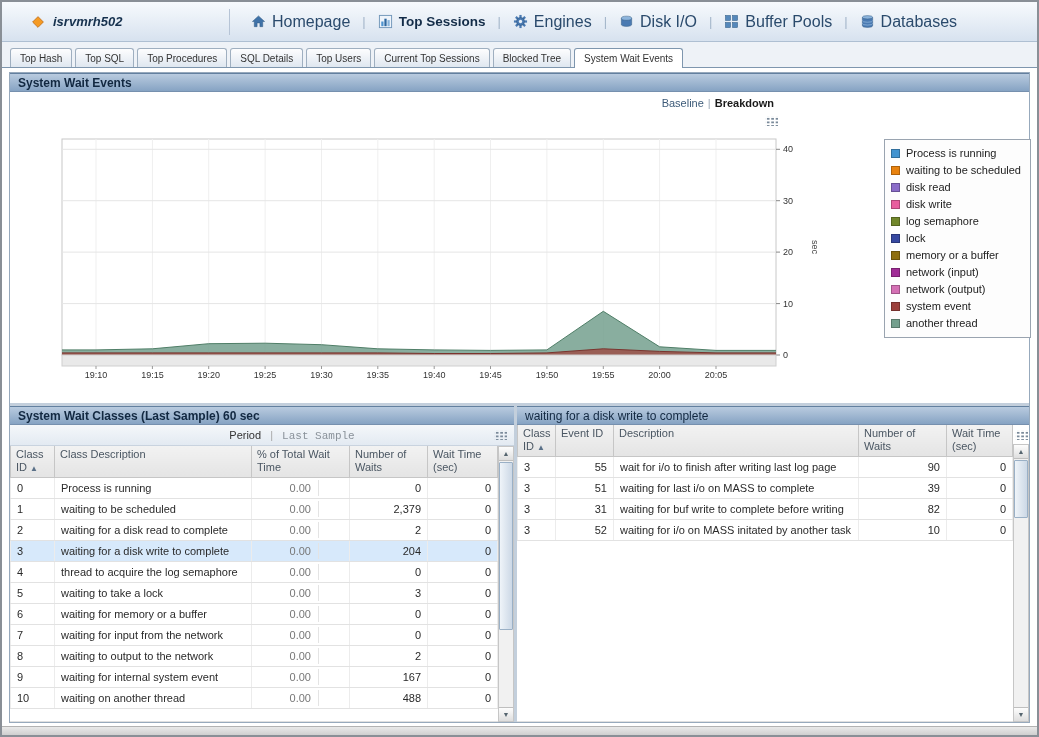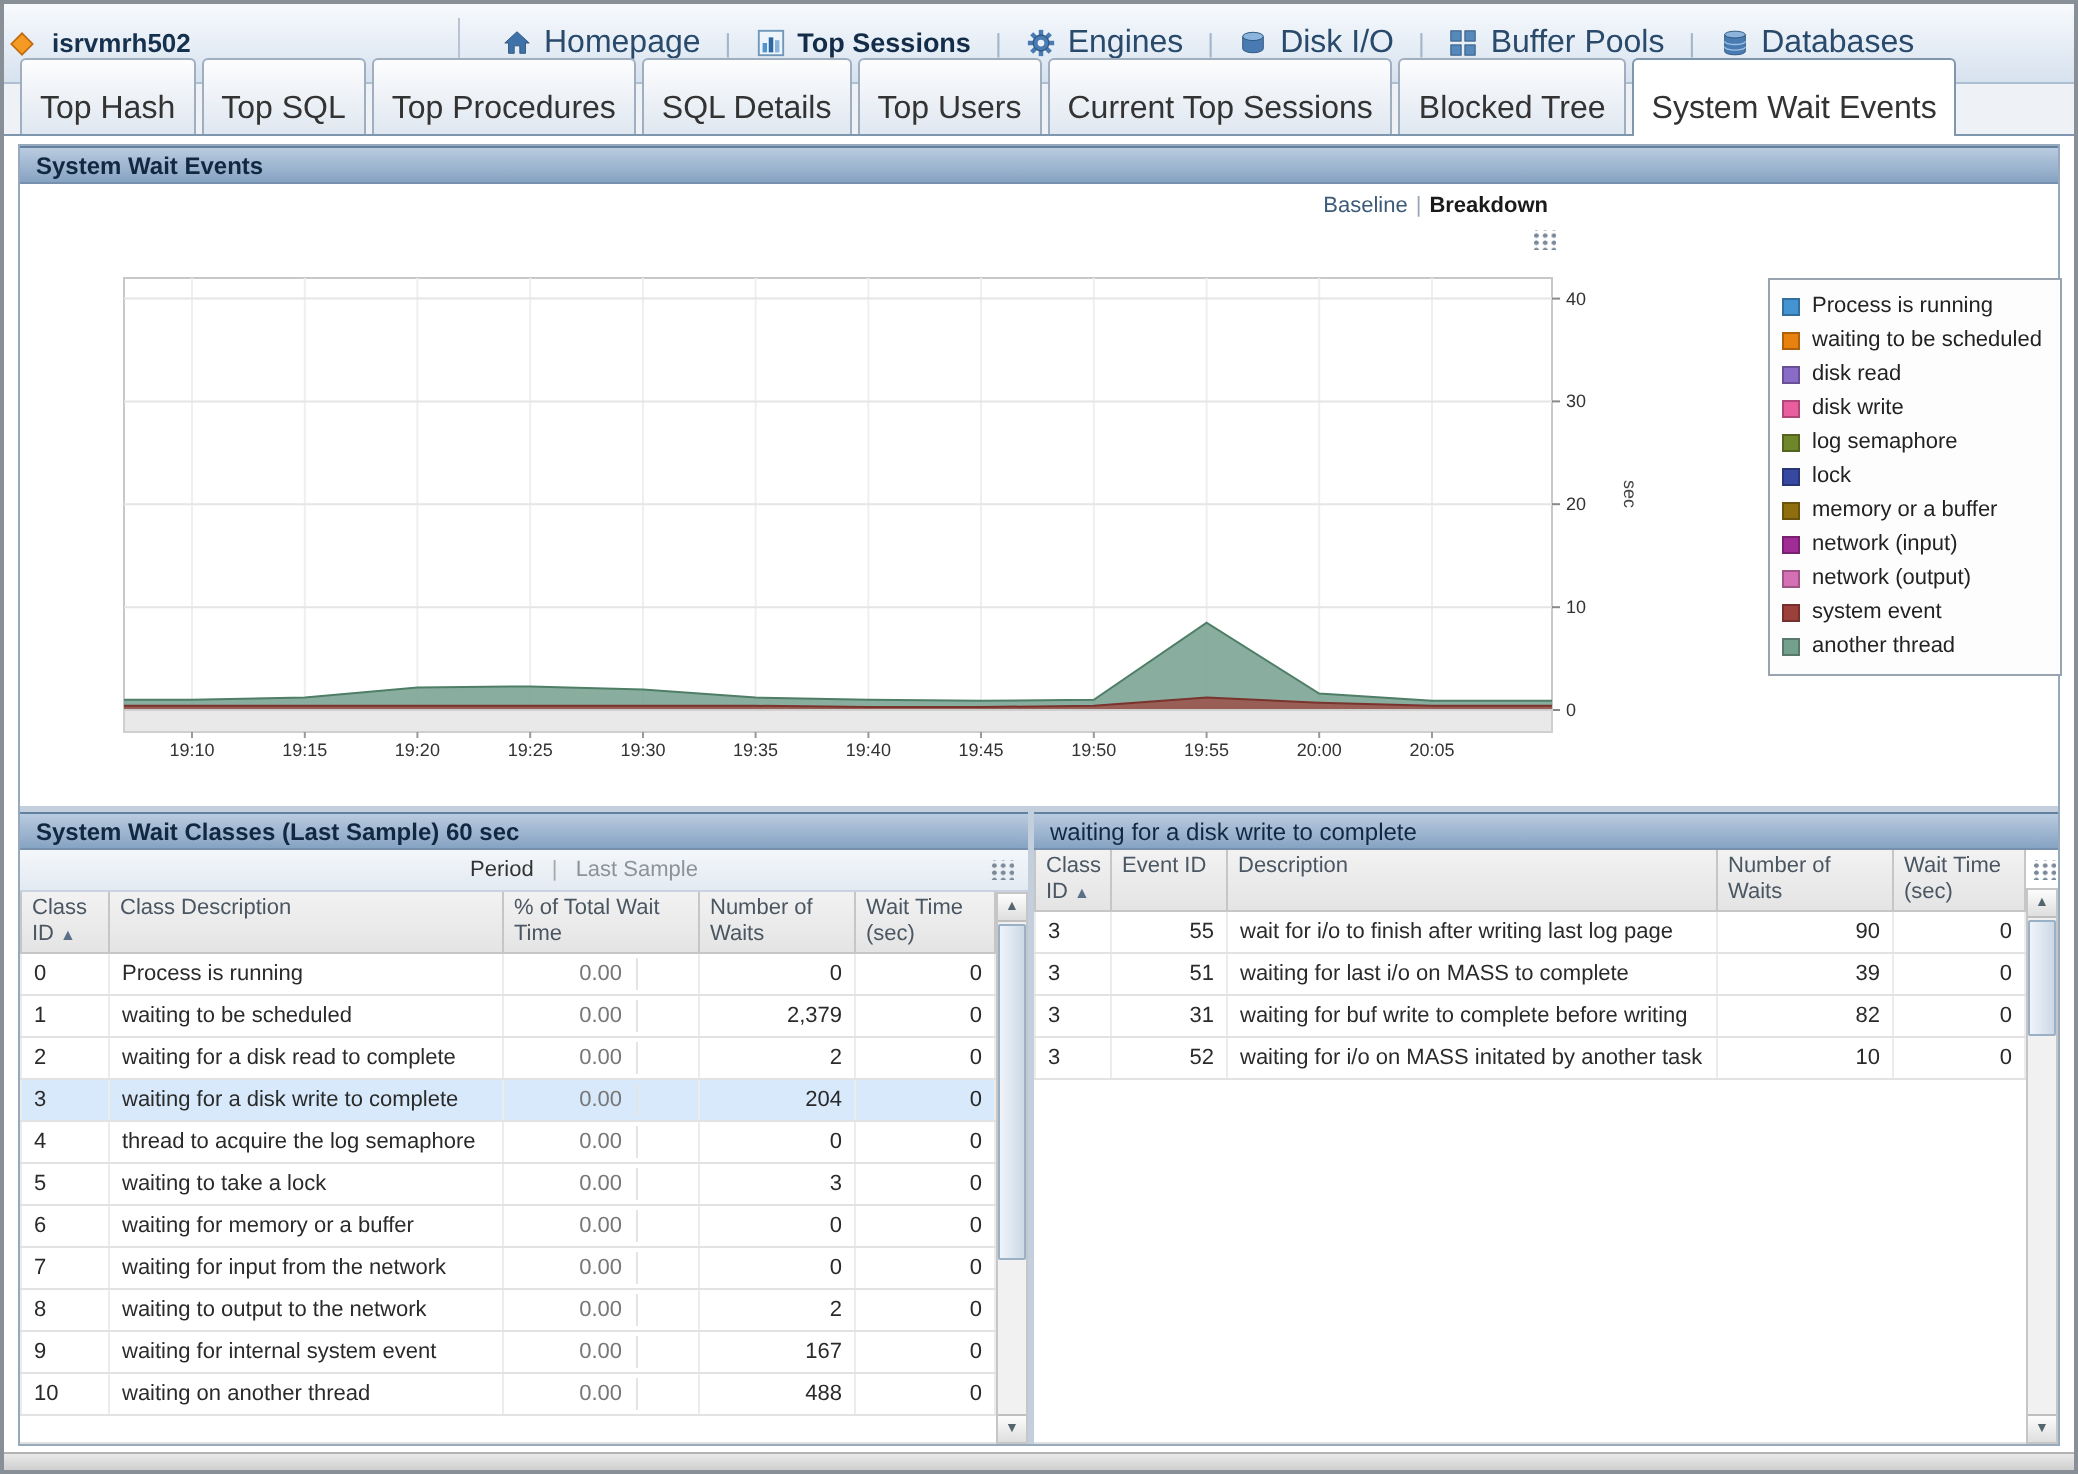--- a/index.html
+++ b/index.html
@@ -1,32 +1,32 @@
 <!DOCTYPE html>
 <html><head>
 <meta charset="utf-8">
 <style>
   * { box-sizing: border-box; margin: 0; padding: 0; }
   body { font-family: "Liberation Sans", sans-serif; background: #e8e8e8; }
   .window { position: relative; width: 1039px; height: 737px; border: 2px solid #898f96; background: #ffffff; overflow: hidden; }
 
   
   .top-header { height: 40px; display: flex; align-items: center; background: linear-gradient(#f7fafd, #d7e2ef); border-bottom: 1px solid #aebfd2; }
-  .app-title { display: flex; align-items: center; gap: 7px; padding: 0 1px; width: 228px; border-right: 1px solid #b6c4d6; height: 26px; }
+  .app-title { display: flex; align-items: center; gap: 7px; padding: 0 28px; width: 228px; border-right: 1px solid #b6c4d6; height: 26px; font-style: italic; }
   .title-text { font-size: 13px; font-weight: bold; color: #16314e; white-space: nowrap; }
   .nav-items { display: flex; align-items: center; padding-left: 10px; }
   .nav-item { display: flex; align-items: center; gap: 5px; padding: 2px 11px; cursor: pointer; }
   .nav-icon { width: 16px; height: 16px; display: inline-flex; }
   .nav-label { font-size: 16px; color: #2a4a6c; white-space: nowrap; }
   .nav-item.active .nav-label { font-size: 13.5px; font-weight: bold; color: #132c48; }
   .nav-sep { color: #a4b6ca; font-size: 13px; padding: 0 1px; }
 
   
   .tab-bar { height: 26px; background: #eef2f7; display: flex; align-items: flex-end; gap: 3px; padding: 4px 8px 0; border-bottom: 1px solid #7e96ae; }
-  .tab { font-size: 16px; color: #333; padding: 16px 9px 3px; background: linear-gradient(#fdfdfe, #dfe7f0); border: 1px solid #9fafc0; border-bottom: none; border-radius: 3px 3px 0 0; white-space: nowrap; cursor: pointer; }
+  .tab { font-size: 10px; color: #333; padding: 4px 9px 3px; background: linear-gradient(#fdfdfe, #dfe7f0); border: 1px solid #9fafc0; border-bottom: none; border-radius: 3px 3px 0 0; white-space: nowrap; cursor: pointer; }
   .tab.active { background: #ffffff; position: relative; top: 1px; padding-bottom: 4px; border-color: #7e96ae; }
 
   
   .content { margin: 4px 7px 0; height: 651px; background: #c3cfdc; border: 1px solid #97a9bc; display: flex; flex-direction: column; gap: 3px; }
   .panel-header { height: 19px; flex: 0 0 19px; background: linear-gradient(#b9cbdf, #86a3c3); border-top: 1px solid #63809f; border-bottom: 1px solid #7690ae; color: #122841; font-size: 12px; font-weight: bold; padding: 2px 8px; overflow: hidden; white-space: nowrap; }
   .panel-header.normal-weight { font-weight: normal; font-size: 12px; }
 
   .chart-panel { flex: 0 0 330px; background: #ffffff; display: flex; flex-direction: column; }
   .chart-body { display: flex; padding: 3px 8px 0 50px; }
   .chart-col { width: 782px; }
@@ -44,21 +44,21 @@
 
   
   .bottom-row { flex: 1; display: flex; gap: 3px; min-height: 0; }
   .panel { background: #ffffff; display: flex; flex-direction: column; min-width: 0; }
   .panel.left { flex: 0 0 504px; }
   .panel.right { flex: 1; }
 
   .table-toolbar { height: 21px; flex: 0 0 21px; background: linear-gradient(#f4f7fa, #e3eaf2); border-bottom: 1px solid #c9d3df; display: flex; align-items: center; font-size: 11px; position: relative; justify-content: center; padding-left: 60px; }
   .tb-label { color: #333; text-align: center; }
   .tb-sep { color: #a8a8a8; padding: 0 6px; }
-  .tb-value { color: #8a929a; cursor: pointer; }
+  .tb-value { color: #8a929a; cursor: pointer; font-family: Liberation Mono, monospace; }
   .toolbar-dots { position: absolute; right: 7px; top: 5px; }
 
   .table-area { flex: 1; display: flex; min-height: 0; }
   .table-wrap { flex: 1; overflow: hidden; border-bottom: 1px solid #e0e0e0; }
   table.grid { border-collapse: collapse; width: 100%; table-layout: fixed; font-size: 11px; }
   .grid th { background: linear-gradient(#f2f2f2, #e4e4e4); border: 1px solid #c6c6c6; border-top: none; color: #4a5662; font-weight: normal; text-align: left; padding: 2px 5px; vertical-align: top; line-height: 13px; height: 30px; cursor: pointer; }
   .grid td { border-right: 1px solid #ececec; border-bottom: 1px solid #e2e2e2; padding: 2px 6px; height: 21px; color: #2a2a2a; overflow: hidden; white-space: nowrap; text-overflow: ellipsis; }
   .grid td:first-child { border-left: 1px solid #ececec; }
   .grid td.num { text-align: right; }
   .grid td.pct { text-align: right; padding-right: 38px; color: #777; position: relative; }

